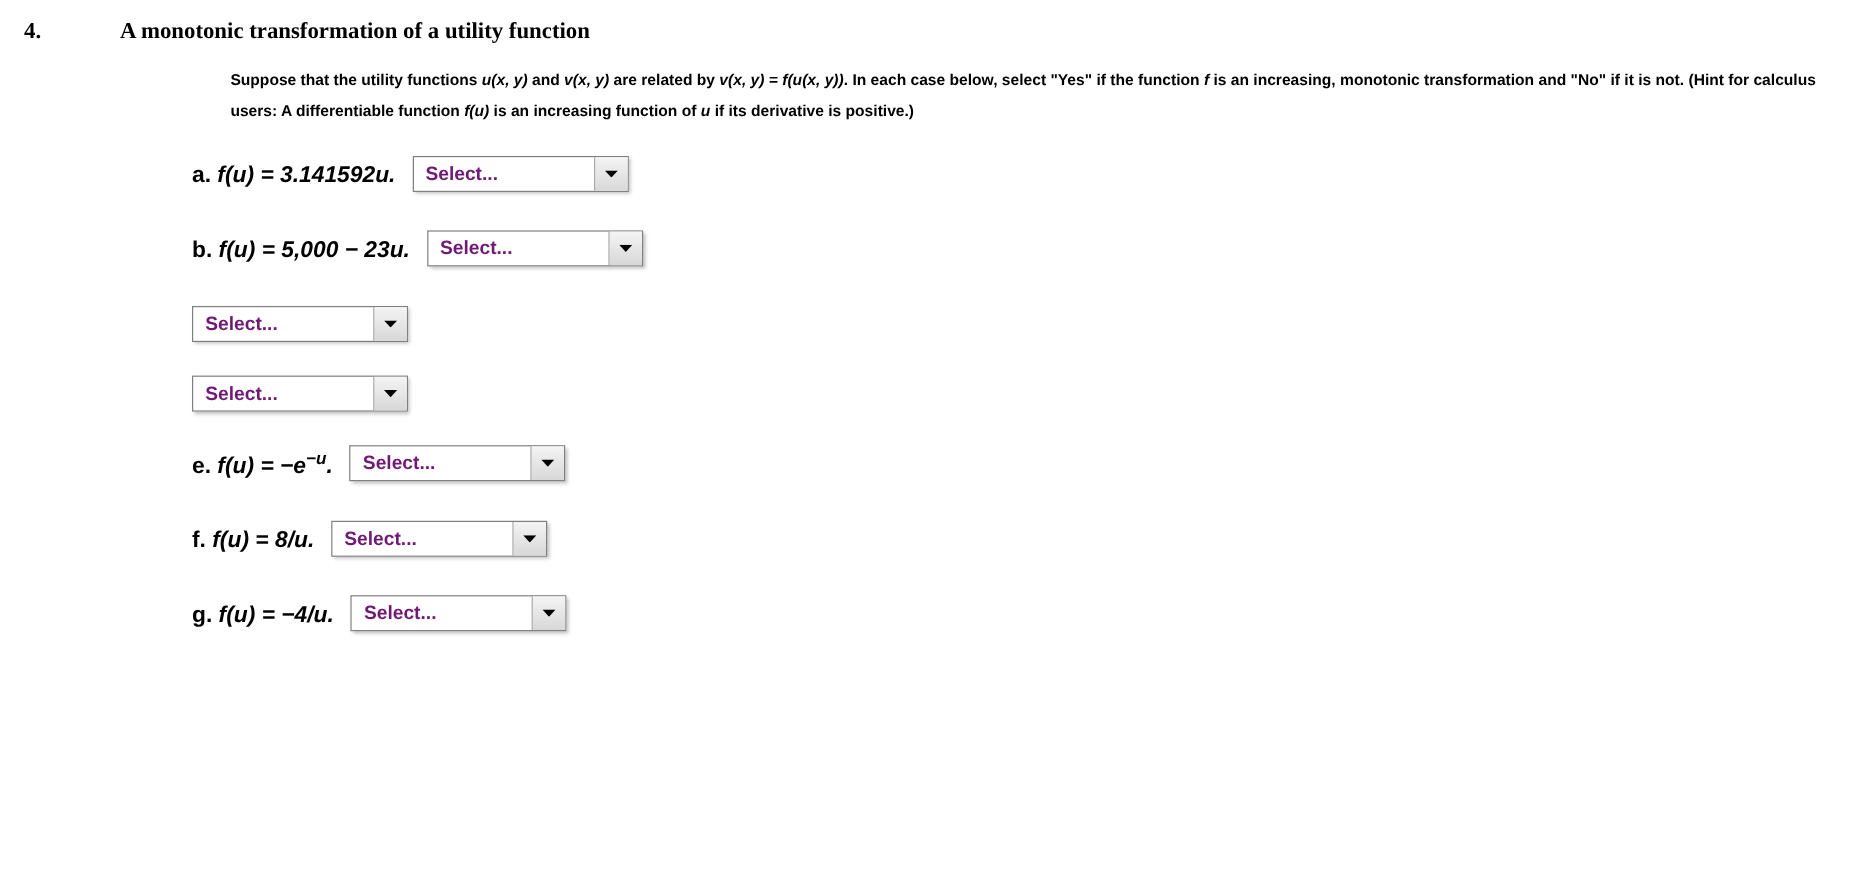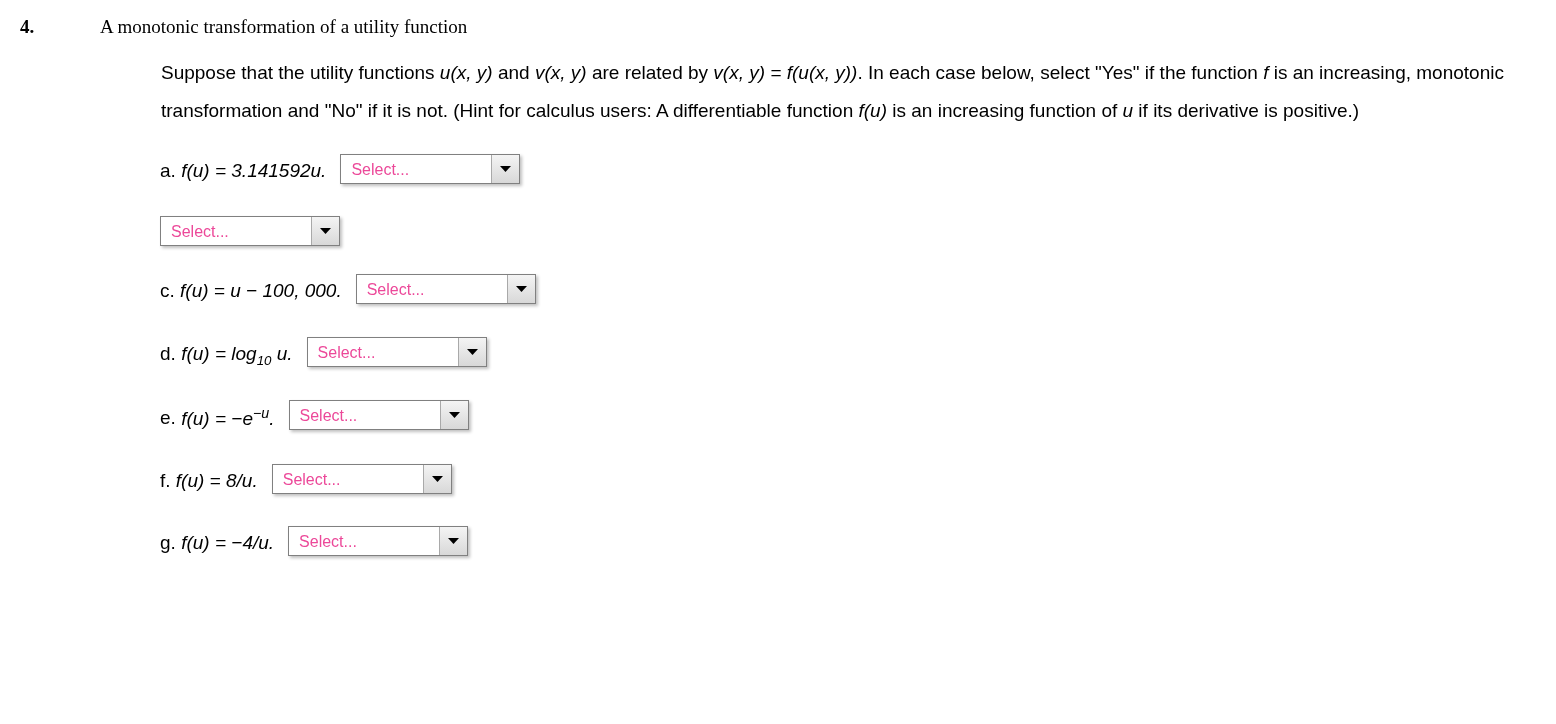--- a/index.html
+++ b/index.html
@@ -20,30 +20,31 @@
     }
     .qnum {
       font-weight: bold;
       font-family: Georgia, 'Times New Roman', serif;
       width: 80px;
       flex-shrink: 0;
       font-size: 19px;
     }
     .content {
       flex: 1;
+      font-weight: bold;
     }
     .heading {
       font-family: Georgia, 'Times New Roman', serif;
       font-size: 19px;
       margin-bottom: 10px;
     }
     .body-text {
-      margin-left: 61px;
+      margin-left: 92px;
       margin-bottom: 24px;
-      font-size: 19px;
+      font-size: 13px;
       line-height: 2.0;
     }
     .items {
       margin-left: 60px;
     }
     .item-row {
       display: flex;
       margin-bottom: 28px;
       gap: 14px;
     }
@@ -57,21 +58,21 @@
     .select-box {
       display: inline-flex;
       align-items: stretch;
       height: 30px;
       border: 1px solid #808080;
       background: #fff;
       box-shadow: 2px 2px 3px rgba(0,0,0,0.25);
       cursor: pointer;
     }
     .select-text {
-      color: #ec4899;
+      color: #701a75;
       font-size: 16px;
       padding: 3px 28px 0 10px;
       min-width: 150px;
       display: flex;
       align-items: center;
       font-family: Verdana, Geneva, sans-serif;
     }
     .select-arrow {
       width: 28px;
       background: linear-gradient(#f4f4f4, #d8d8d8);
@@ -115,50 +116,46 @@
           <div class="select-text">Select...</div>
           <div class="select-arrow">
             <svg viewBox="0 0 11 6">
                 <polygon points="0,0 11,0 5.5,6" fill="#000"></polygon>
               </svg>
           </div>
         </div>
       </div>
 
       <div class="item-row">
-        <div class="select-box">
-          <div class="select-text">Select...</div>
-          <div class="select-arrow">
-            <svg viewBox="0 0 11 6">
-                <polygon points="0,0 11,0 5.5,6" fill="#000"></polygon>
-              </svg>
-          </div>
-        </div>
-      </div>
-
-      <div class="item-row">
-        <span class="item-label">
-          <span>c.</span>
-          <span class="ital">f(u) = u − 100, 000.</span>
-        </span>
-        <div class="select-box">
-          <div class="select-text">Select...</div>
-          <div class="select-arrow">
-            <svg viewBox="0 0 11 6">
-                <polygon points="0,0 11,0 5.5,6" fill="#000"></polygon>
-              </svg>
-          </div>
-        </div>
-      </div>
-
-      <div class="item-row">
-        <span class="item-label">
-          <span>d.</span>
-          <span class="ital">f(u) = log<sub>10</sub> u.</span>
-        </span>
+        <span class="item-label">
+          <span>b.</span>
+          <span class="ital">f(u) = 5,000 − 23u.</span>
+        </span>
+        <div class="select-box">
+          <div class="select-text">Select...</div>
+          <div class="select-arrow">
+            <svg viewBox="0 0 11 6">
+                <polygon points="0,0 11,0 5.5,6" fill="#000"></polygon>
+              </svg>
+          </div>
+        </div>
+      </div>
+
+      <div class="item-row">
+        <div class="select-box">
+          <div class="select-text">Select...</div>
+          <div class="select-arrow">
+            <svg viewBox="0 0 11 6">
+                <polygon points="0,0 11,0 5.5,6" fill="#000"></polygon>
+              </svg>
+          </div>
+        </div>
+      </div>
+
+      <div class="item-row">
         <div class="select-box">
           <div class="select-text">Select...</div>
           <div class="select-arrow">
             <svg viewBox="0 0 11 6">
                 <polygon points="0,0 11,0 5.5,6" fill="#000"></polygon>
               </svg>
           </div>
         </div>
       </div>
 

